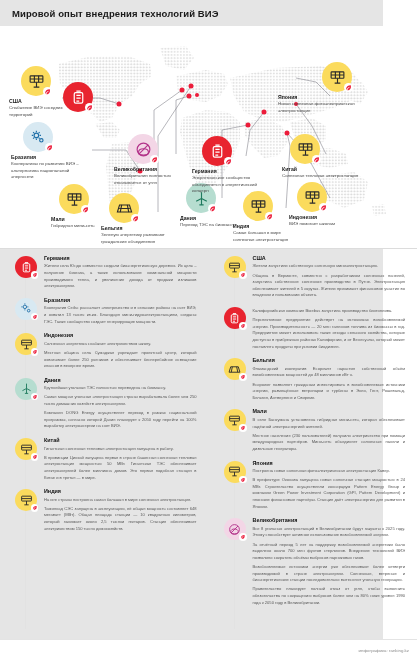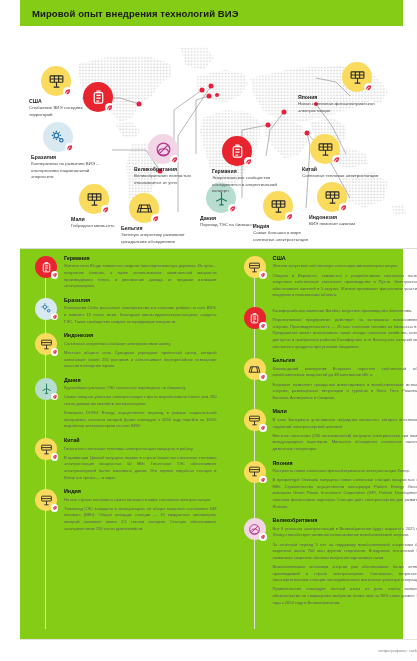--- a/index.html
+++ b/index.html
@@ -6,22 +6,21 @@
   * { box-sizing: border-box; margin: 0; padding: 0; }
   html, body {
     width: 417px; height: 661px;
     background: #ffffff;
     font-family: "Liberation Sans", "DejaVu Sans", sans-serif;
     overflow: hidden;
   }
   #page {
     position: relative;
     width: 383px; height: 661px;
-    background: #84cc16;
-    margin-left: 20px;
+    background: #e5e5e5;
   }
 
   
   #header {
     position: absolute; left: 0; top: 0;
     width: 417px; height: 26px;
     padding: 8px 0 0 12px;
   }
   #page-title {
     font-size: 9.5px;

